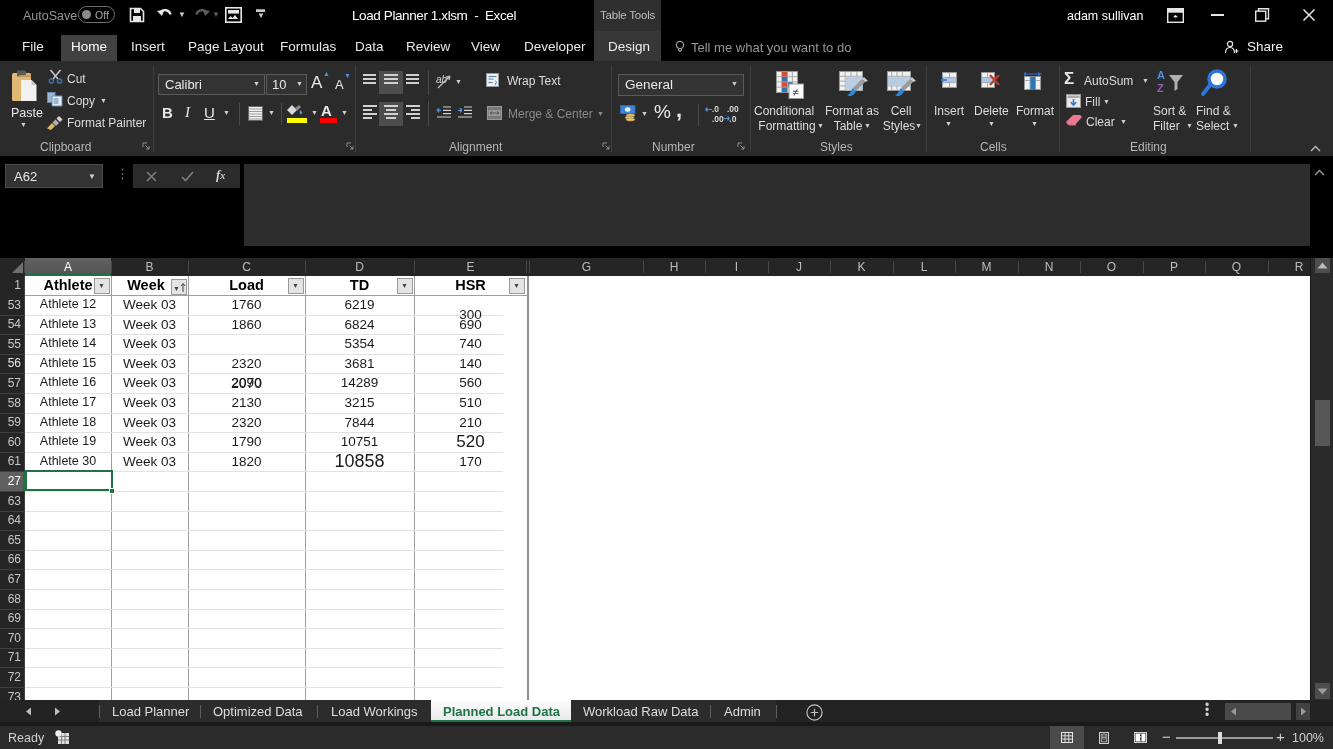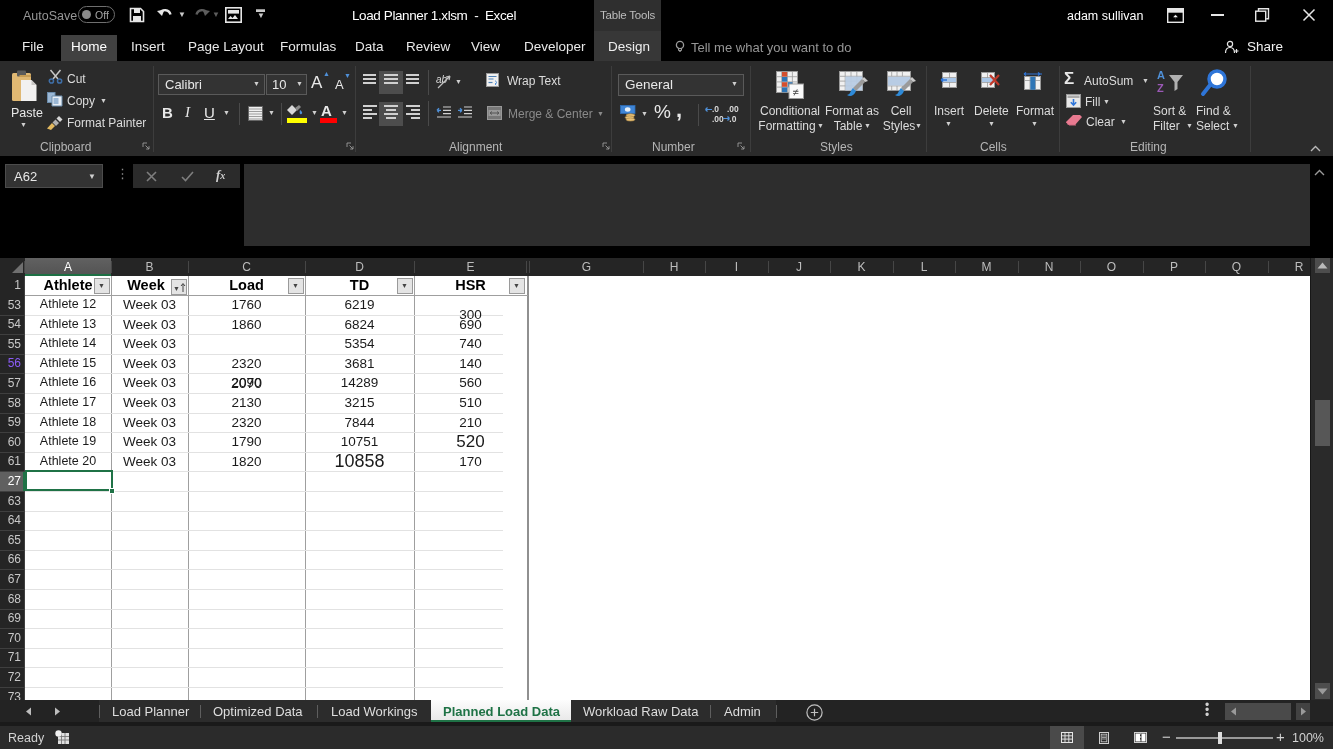--- a/index.html
+++ b/index.html
@@ -286,21 +286,21 @@
         <rect x="0.5" y="0.5" width="21" height="21" fill="#f0f0f0" stroke="#999" stroke-width="1"></rect>
         <path d="M0.5 5.7 h21 M0.5 10.9 h21 M0.5 16.1 h21 M5.7 0.5 v21 M11.4 0.5 v21 M16.4 0.5 v21" stroke="#999" stroke-width="0.8"></path>
         <rect x="6" y="1" width="5.2" height="4.6" fill="#d34f2e"></rect>
         <rect x="6" y="6" width="5.2" height="4.6" fill="#2e75b5"></rect>
         <rect x="6" y="11.2" width="5.2" height="4.6" fill="#d34f2e"></rect>
         <rect x="6" y="16.4" width="5.2" height="4.8" fill="#2e75b5"></rect>
         <rect x="12" y="11.2" width="4.5" height="4.6" fill="#2e75b5"></rect>
         <rect x="13" y="13" width="14.5" height="14.5" fill="#fafafa" stroke="#999"></rect>
         <text x="16.5" y="24.5" font-size="11" fill="#444">≠</text>
       </svg>
-    <div class="rt" style="left:754px;top:43px;width:72px;text-align:center;">Conditional</div>
+    <div class="rt" style="left:754px;top:43px;width:72px;">Conditional</div>
     <div class="rt" style="left:751px;top:58px;width:72px;text-align:center;">Formatting</div>
       <div class="dd" style="left:817px;top:61px;">▼</div>
     <svg style="left:839px;top:10px;" width="29" height="28" viewBox="0 0 29 28">
         <rect x="0.5" y="0.5" width="23" height="19" fill="#f0f0f0" stroke="#999"></rect>
         <path d="M0.5 5.3 h23 M0.5 10.1 h23 M0.5 14.9 h23 M6.2 0.5 v19 M12 0.5 v19 M17.8 0.5 v19" stroke="#999" stroke-width="0.8"></path>
         <rect x="6.4" y="5.5" width="17" height="14" fill="#b8cce4" opacity="0.95"></rect>
         <path d="M14 17 L23 8 l3 3 -9 9 z" fill="#9a9a9a"></path>
         <path d="M23 8 l2-2 4 4 -3 1 z" fill="#c9c9c9"></path>
         <path d="M14 17 c-3 3-2 6-6 7 c3 2 7 1 9-4 z" fill="#2e8ad8"></path>
       </svg>
@@ -520,36 +520,36 @@
     <div class="cell" style="left:25px;top:136.6px;width:86px;height:19.6px;line-height:19.6px;font-size:12.5px;">Athlete 18</div>
     <div class="cell" style="left:111px;top:136.6px;width:77px;height:19.6px;line-height:19.6px;font-size:13.5px;">Week 03</div>
     <div class="cell" style="left:188px;top:136.6px;width:117px;height:19.6px;line-height:19.6px;font-size:13.5px;">2320</div>
     <div class="cell" style="left:305px;top:136.6px;width:109px;height:19.6px;line-height:19.6px;font-size:13.5px;">7844</div>
     <div class="cell" style="left:414px;top:136.6px;width:113px;height:19.6px;line-height:19.6px;font-size:13.5px;">210</div>
     <div class="cell" style="left:25px;top:156.2px;width:86px;height:19.6px;line-height:19.6px;font-size:12.5px;">Athlete 19</div>
     <div class="cell" style="left:111px;top:156.2px;width:77px;height:19.6px;line-height:19.6px;font-size:13.5px;">Week 03</div>
     <div class="cell" style="left:188px;top:156.2px;width:117px;height:19.6px;line-height:19.6px;font-size:13.5px;">1790</div>
     <div class="cell" style="left:305px;top:156.2px;width:109px;height:19.6px;line-height:19.6px;font-size:13.5px;">10751</div>
     <div class="cell" style="left:414px;top:156.2px;width:113px;height:19.6px;line-height:19.6px;font-size:17px;">520</div>
-    <div class="cell" style="left:25px;top:175.8px;width:86px;height:19.6px;line-height:19.6px;font-size:12.5px;">Athlete 20</div>
+    <div class="cell" style="left:25px;top:175.8px;width:86px;height:19.6px;line-height:19.6px;font-size:12.5px;">Athlete 30</div>
     <div class="cell" style="left:111px;top:175.8px;width:77px;height:19.6px;line-height:19.6px;font-size:13.5px;">Week 03</div>
     <div class="cell" style="left:188px;top:175.8px;width:117px;height:19.6px;line-height:19.6px;font-size:13.5px;">1820</div>
     <div class="cell" style="left:305px;top:175.8px;width:109px;height:19.6px;line-height:19.6px;font-size:18px;">10858</div>
     <div class="cell" style="left:414px;top:175.8px;width:113px;height:19.6px;line-height:19.6px;font-size:13.5px;">170</div>
 
     <div class="ab" style="left:25px;top:194px;width:88px;height:21px;border:2px solid #1f7246;"></div>
     <div class="ab" style="left:109px;top:212px;width:6px;height:6px;background:#1f7246;border:1px solid #fff;"></div>
   </div>
   <div id="gutter" class="ab" style="left:0;top:276px;width:25px;height:424px;background:#252525;border-right:1px solid #3f3f3f;">
     <div class="gn" style="top:2px;">1</div>
     <div class="ab" style="left:0;top:195.4px;width:25px;height:19.6px;background:#606060;border-right:2px solid #1f7246;"></div>
     <div class="gn" style="top:21.5px;color:#c8c8c8;">53</div>
     <div class="gn" style="top:41.1px;color:#c8c8c8;">54</div>
     <div class="gn" style="top:60.7px;color:#c8c8c8;">55</div>
-    <div class="gn" style="top:80.3px;color:#8b5cf6;">56</div>
+    <div class="gn" style="top:80.3px;color:#e5e5e5;">56</div>
     <div class="gn" style="top:99.9px;color:#c8c8c8;">57</div>
     <div class="gn" style="top:119.5px;color:#c8c8c8;">58</div>
     <div class="gn" style="top:139.1px;color:#c8c8c8;">59</div>
     <div class="gn" style="top:158.7px;color:#c8c8c8;">60</div>
     <div class="gn" style="top:178.3px;color:#c8c8c8;">61</div>
     <div class="gn" style="top:197.9px;color:#fff;">27</div>
     <div class="gn" style="top:217.5px;color:#c8c8c8;">63</div>
     <div class="gn" style="top:237.1px;color:#c8c8c8;">64</div>
     <div class="gn" style="top:256.7px;color:#c8c8c8;">65</div>
     <div class="gn" style="top:276.3px;color:#c8c8c8;">66</div>

